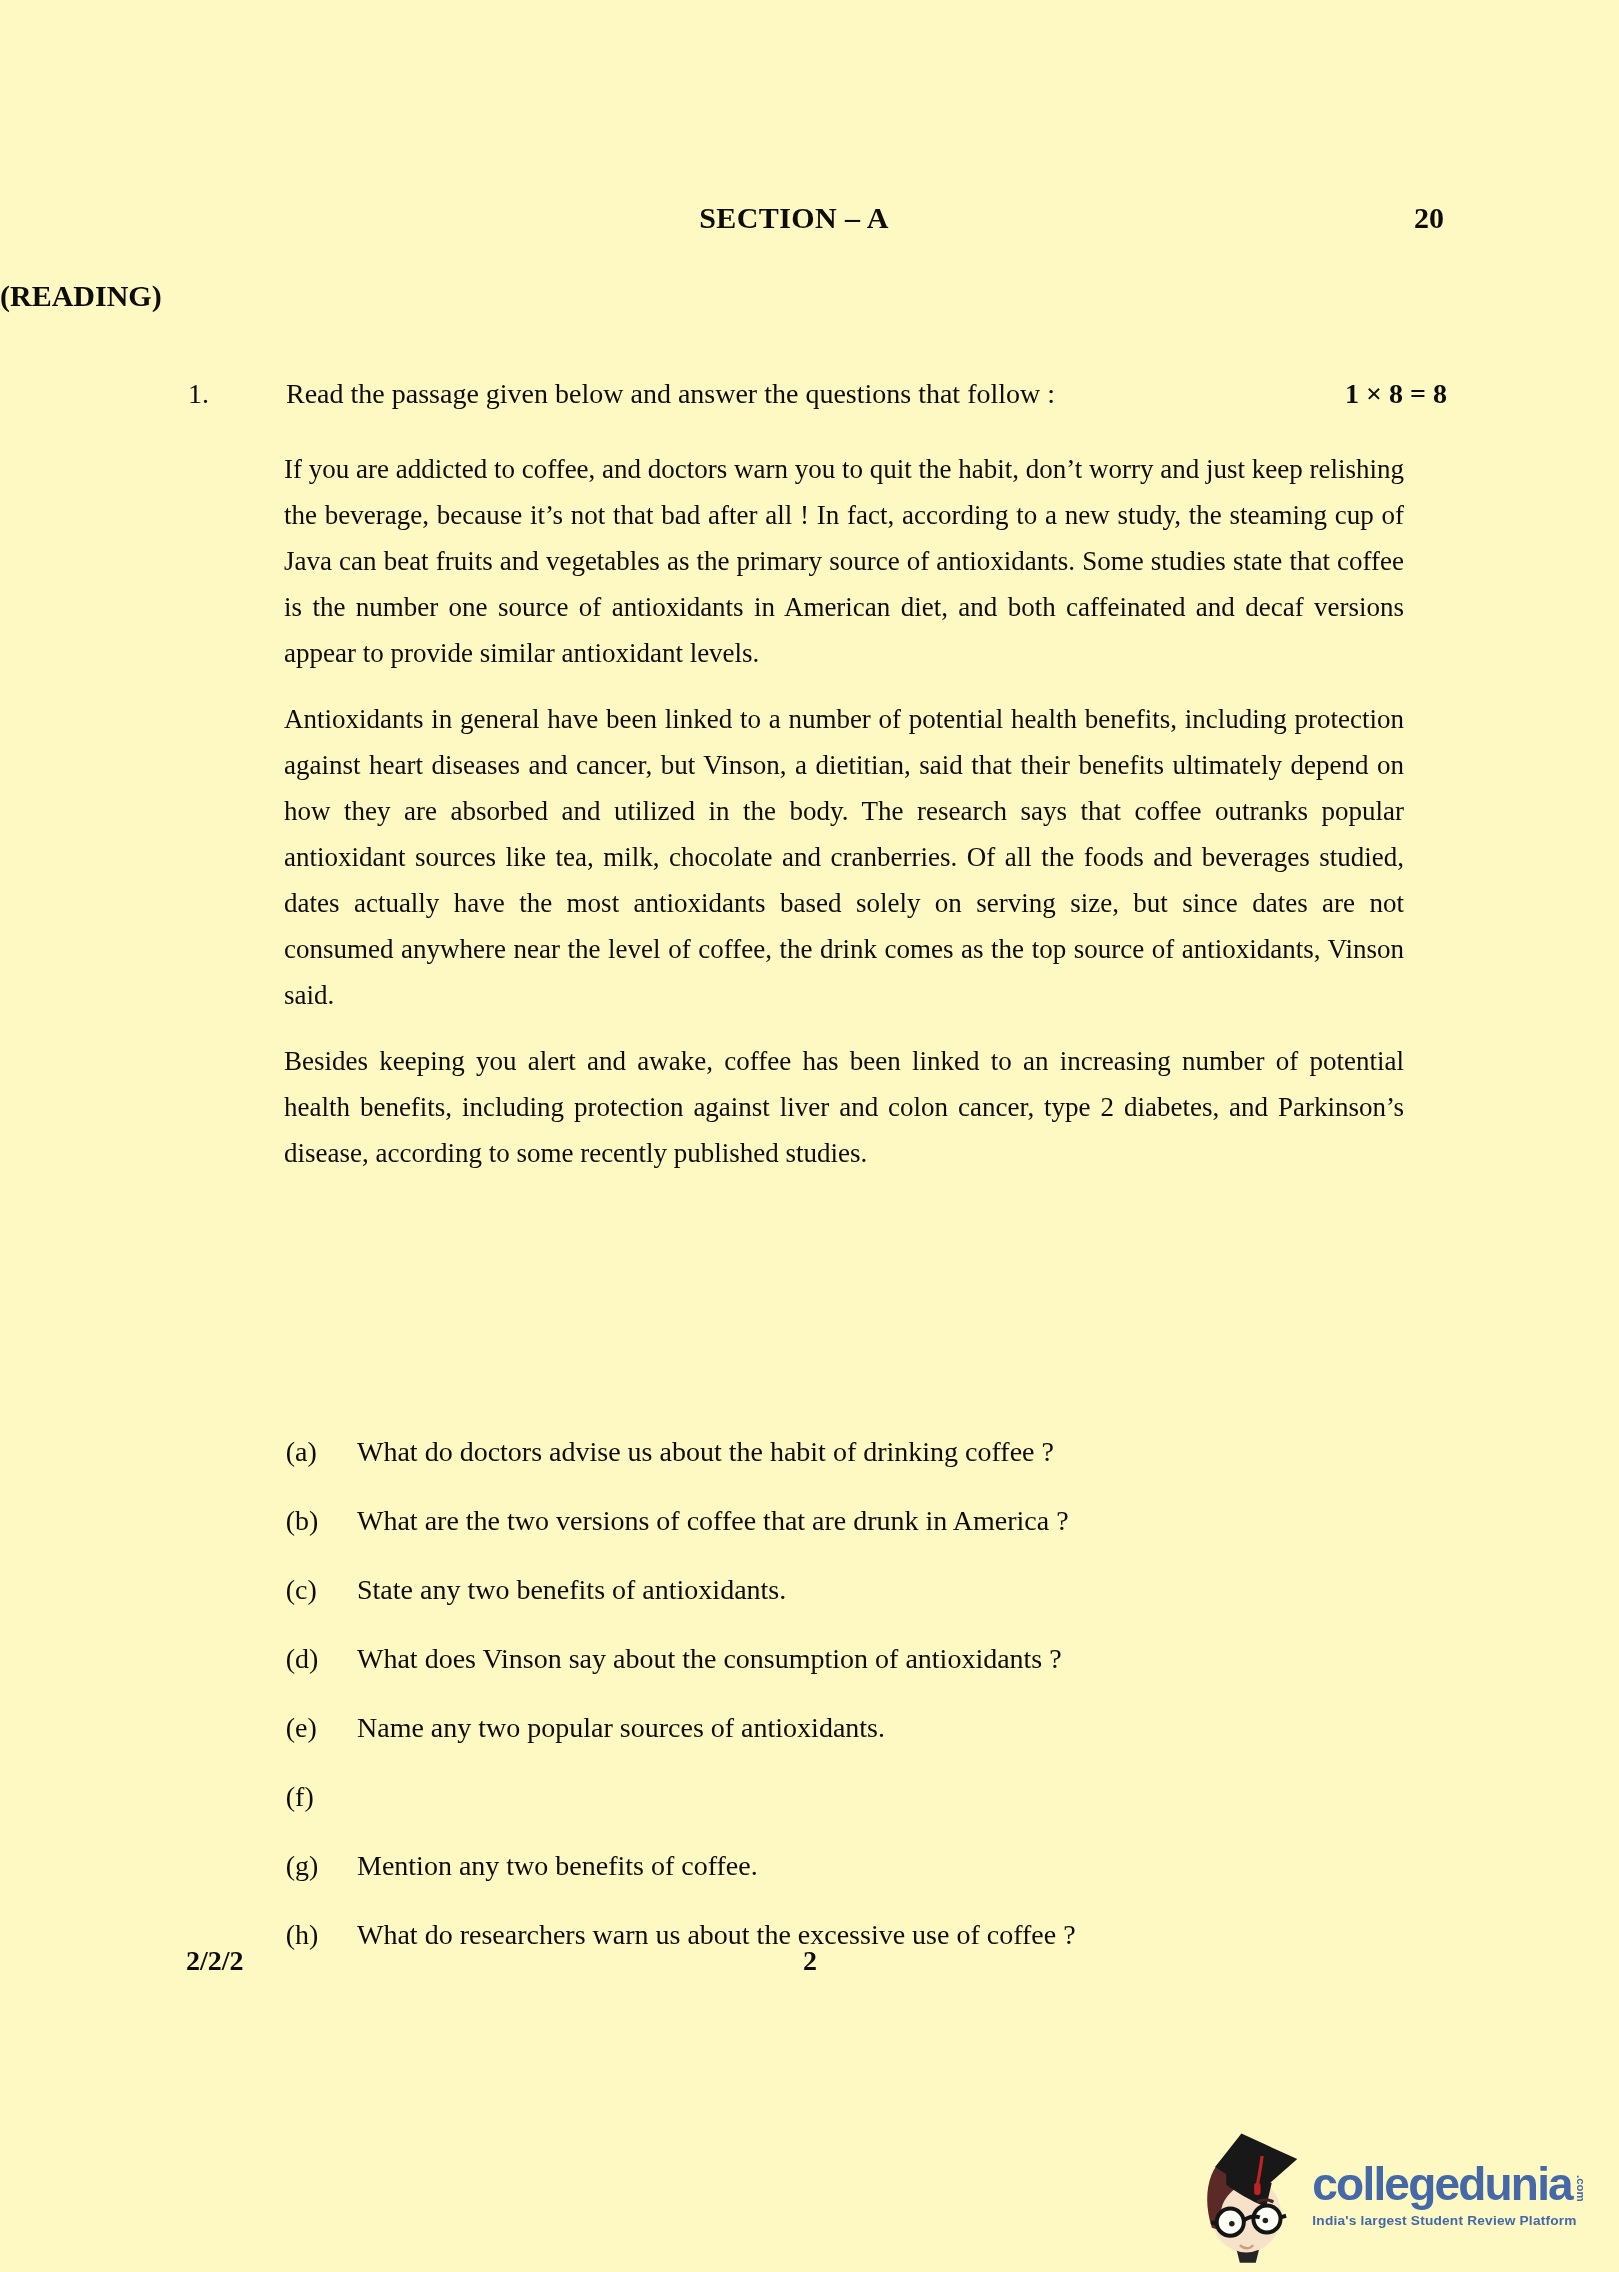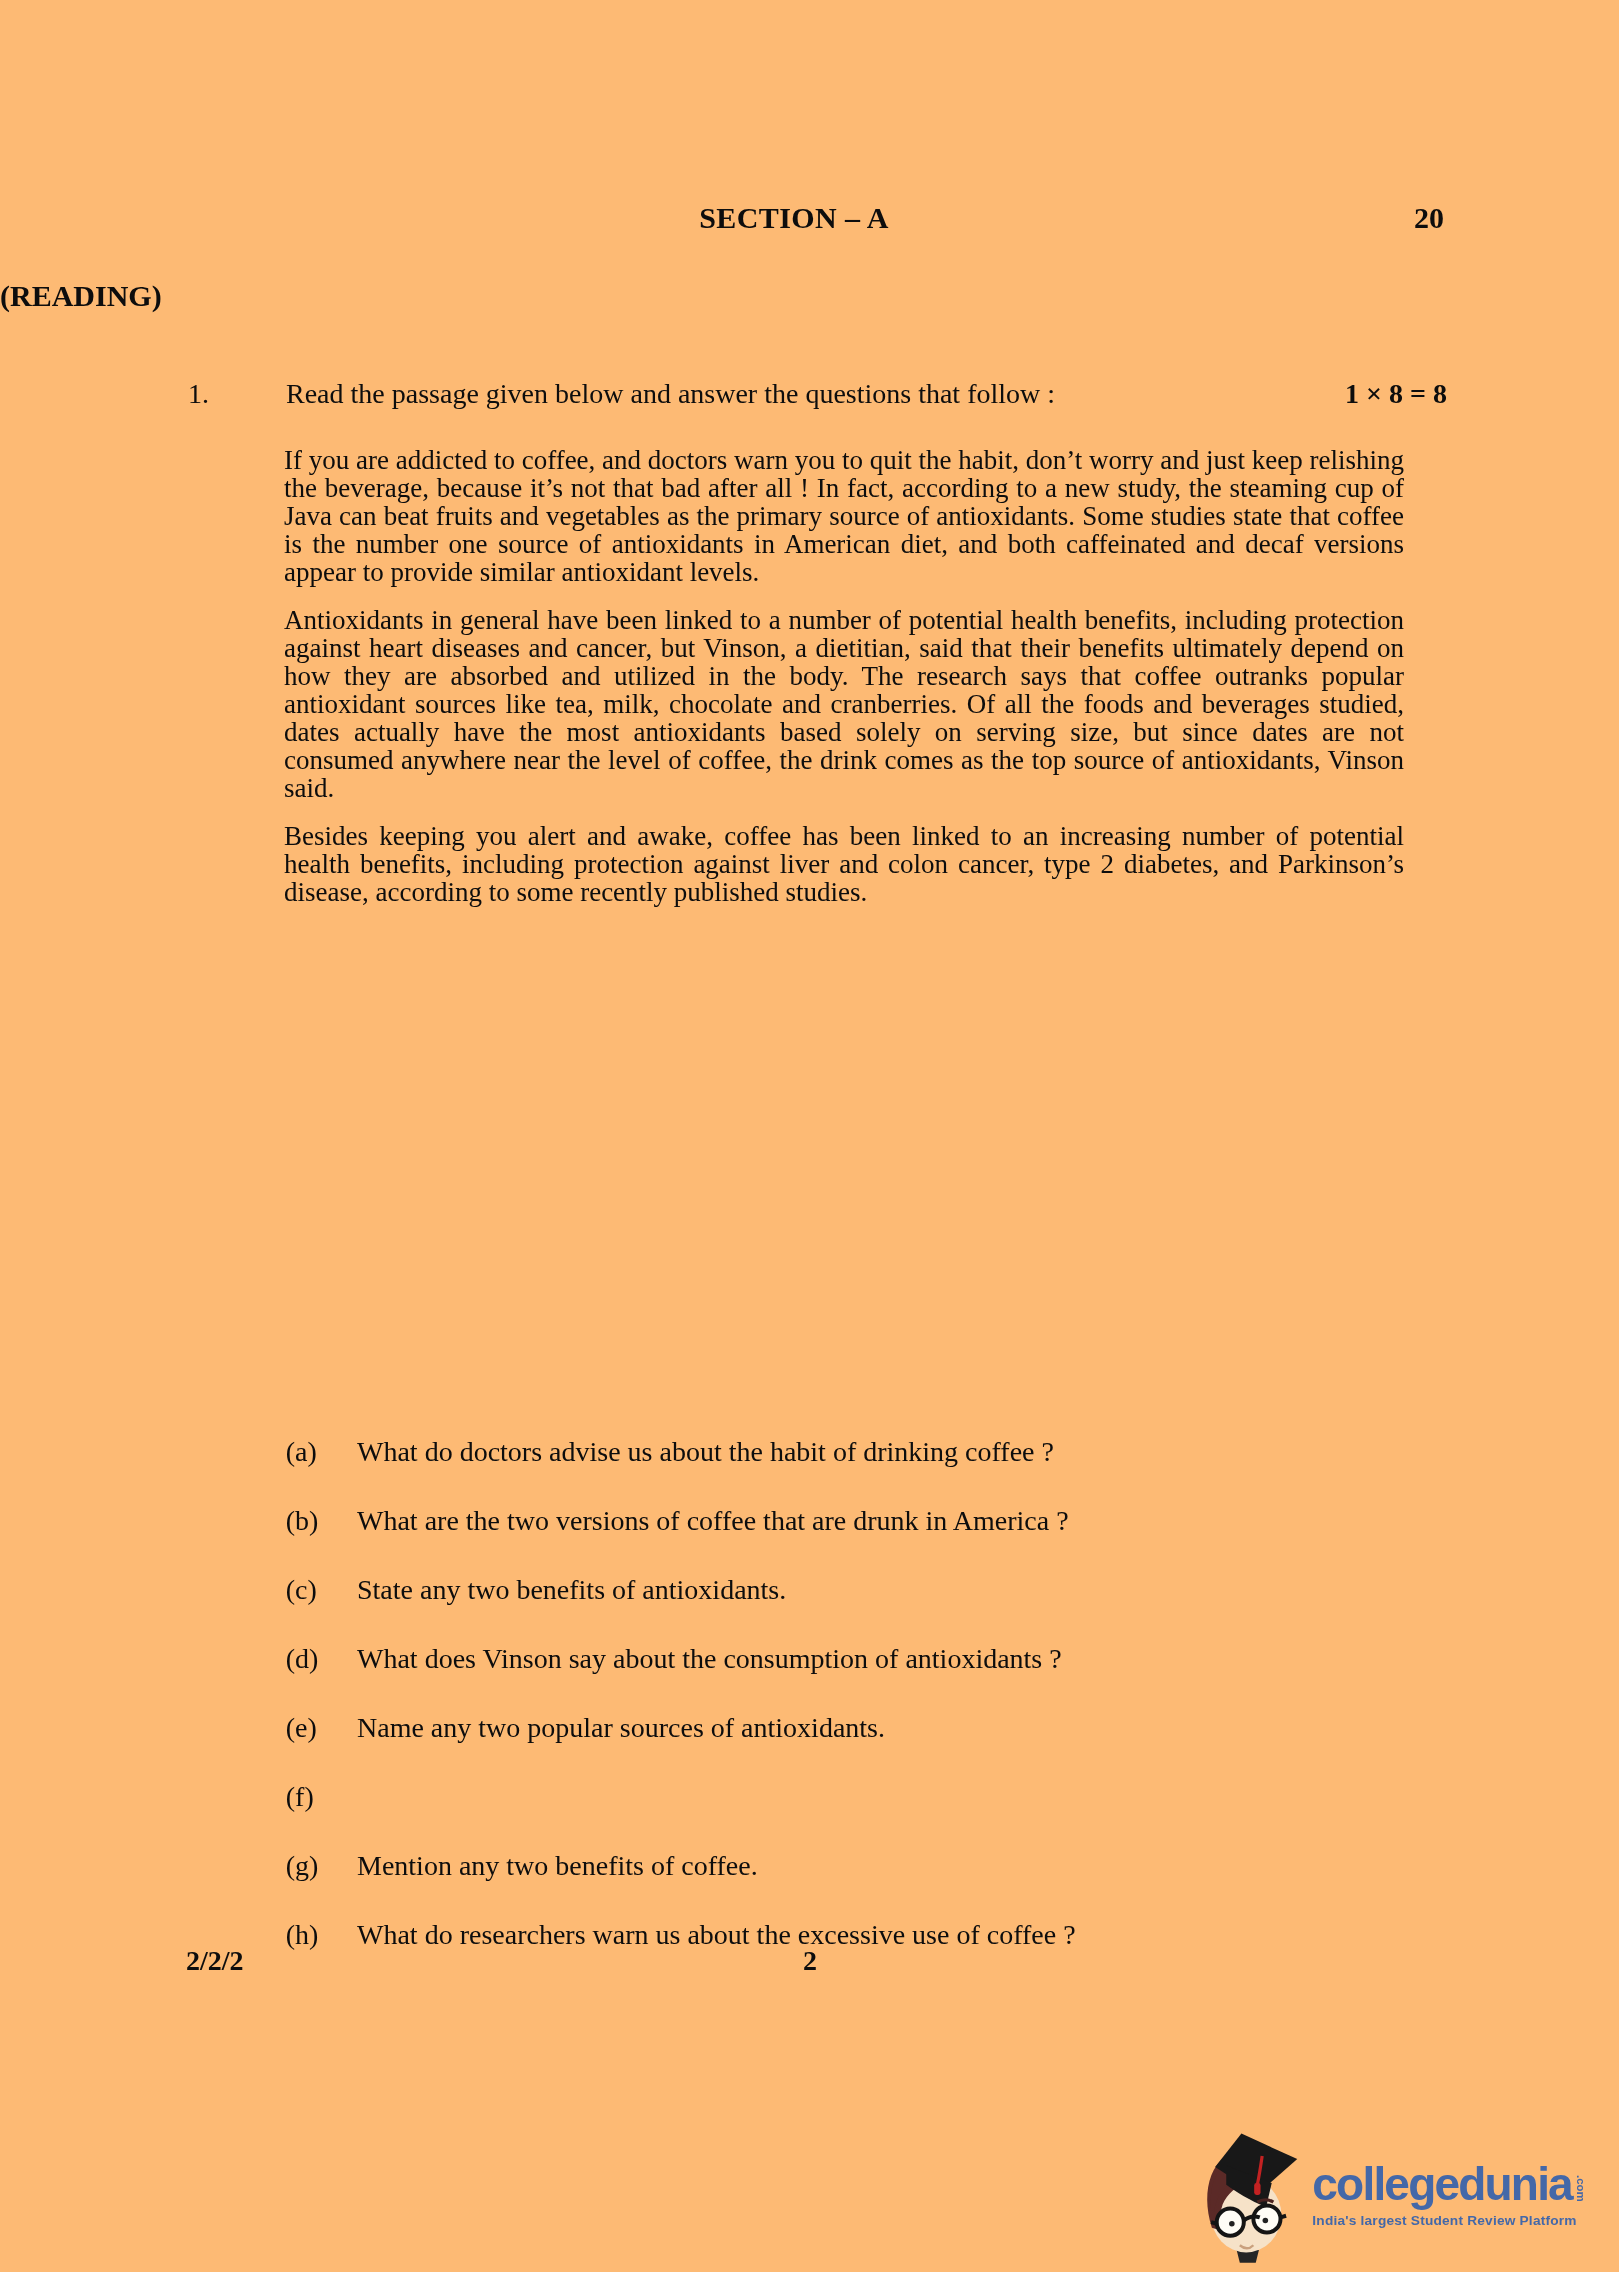--- a/index.html
+++ b/index.html
@@ -4,21 +4,21 @@
 <style>
   html, body {
     margin: 0;
     padding: 0;
     background: #ffffff;
   }
   .page {
     position: relative;
     width: 1620px;
     height: 2273px;
-    background: #fdba74;
+    background: #fef9c3;
     color: #0d0d0d;
     font-family: "Liberation Serif", serif;
     overflow: hidden;
   }
   
   .section-title {
     position: absolute;
     top: 201px;
     left: 0;
     width: 1588px;
@@ -67,21 +67,21 @@
     top: 0;
     font-weight: 700;
   }
   
   .passage {
     position: absolute;
     top: 446px;
     left: 284px;
     width: 1120px;
     font-size: 27px;
-    line-height: 28px;
+    line-height: 46px;
     text-align: justify;
   }
   .passage p {
     margin: 0 0 20px 0;
   }
   
   .sub-questions {
     position: absolute;
     top: 1429px;
     left: 284px;

